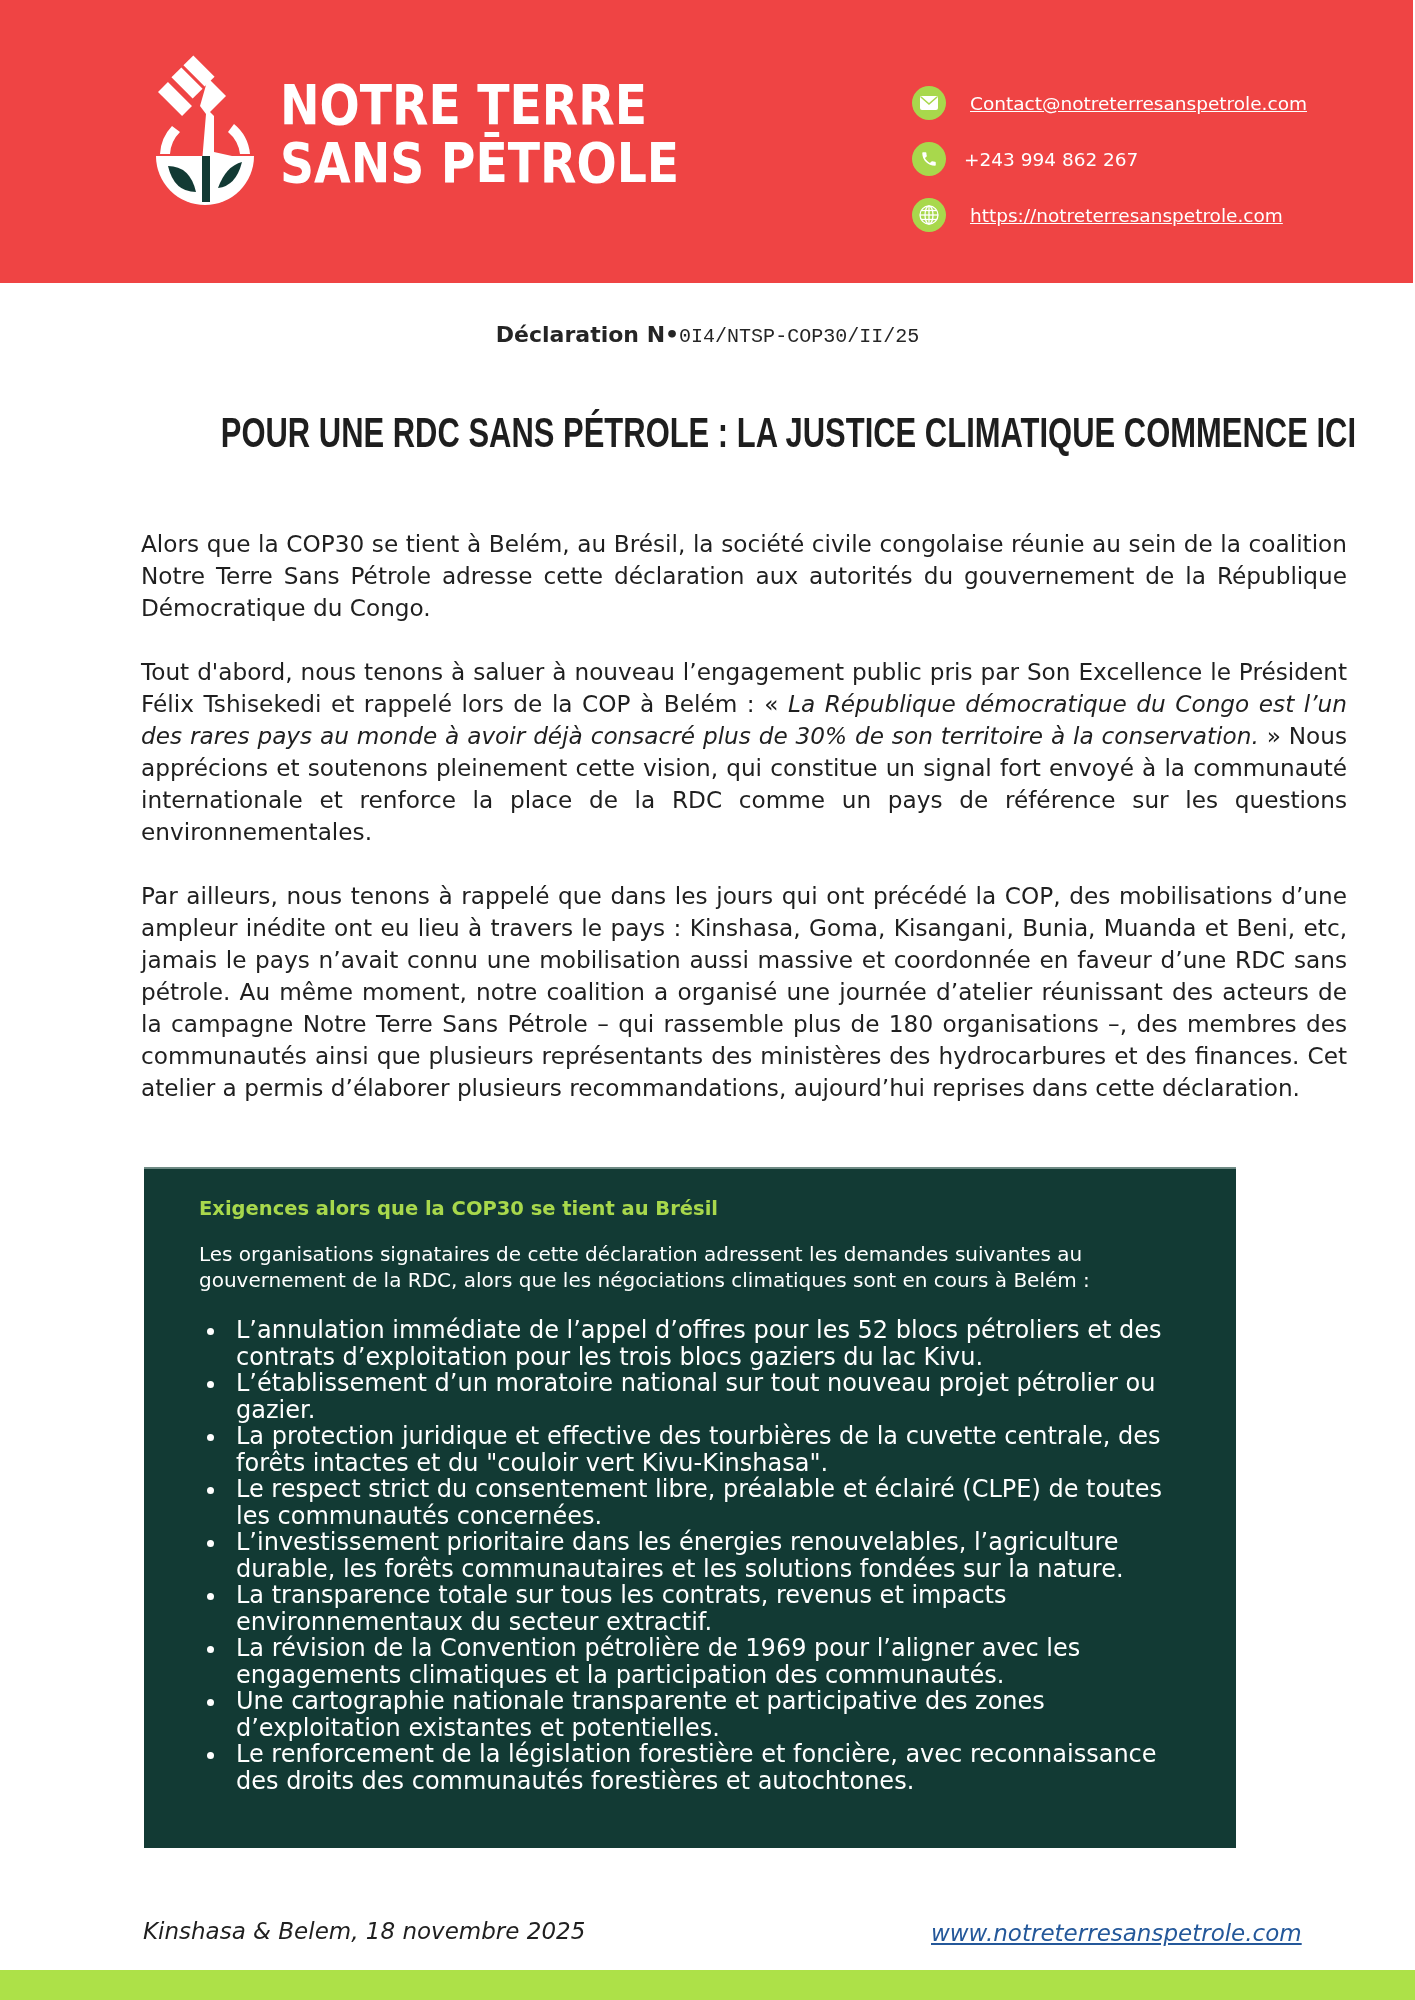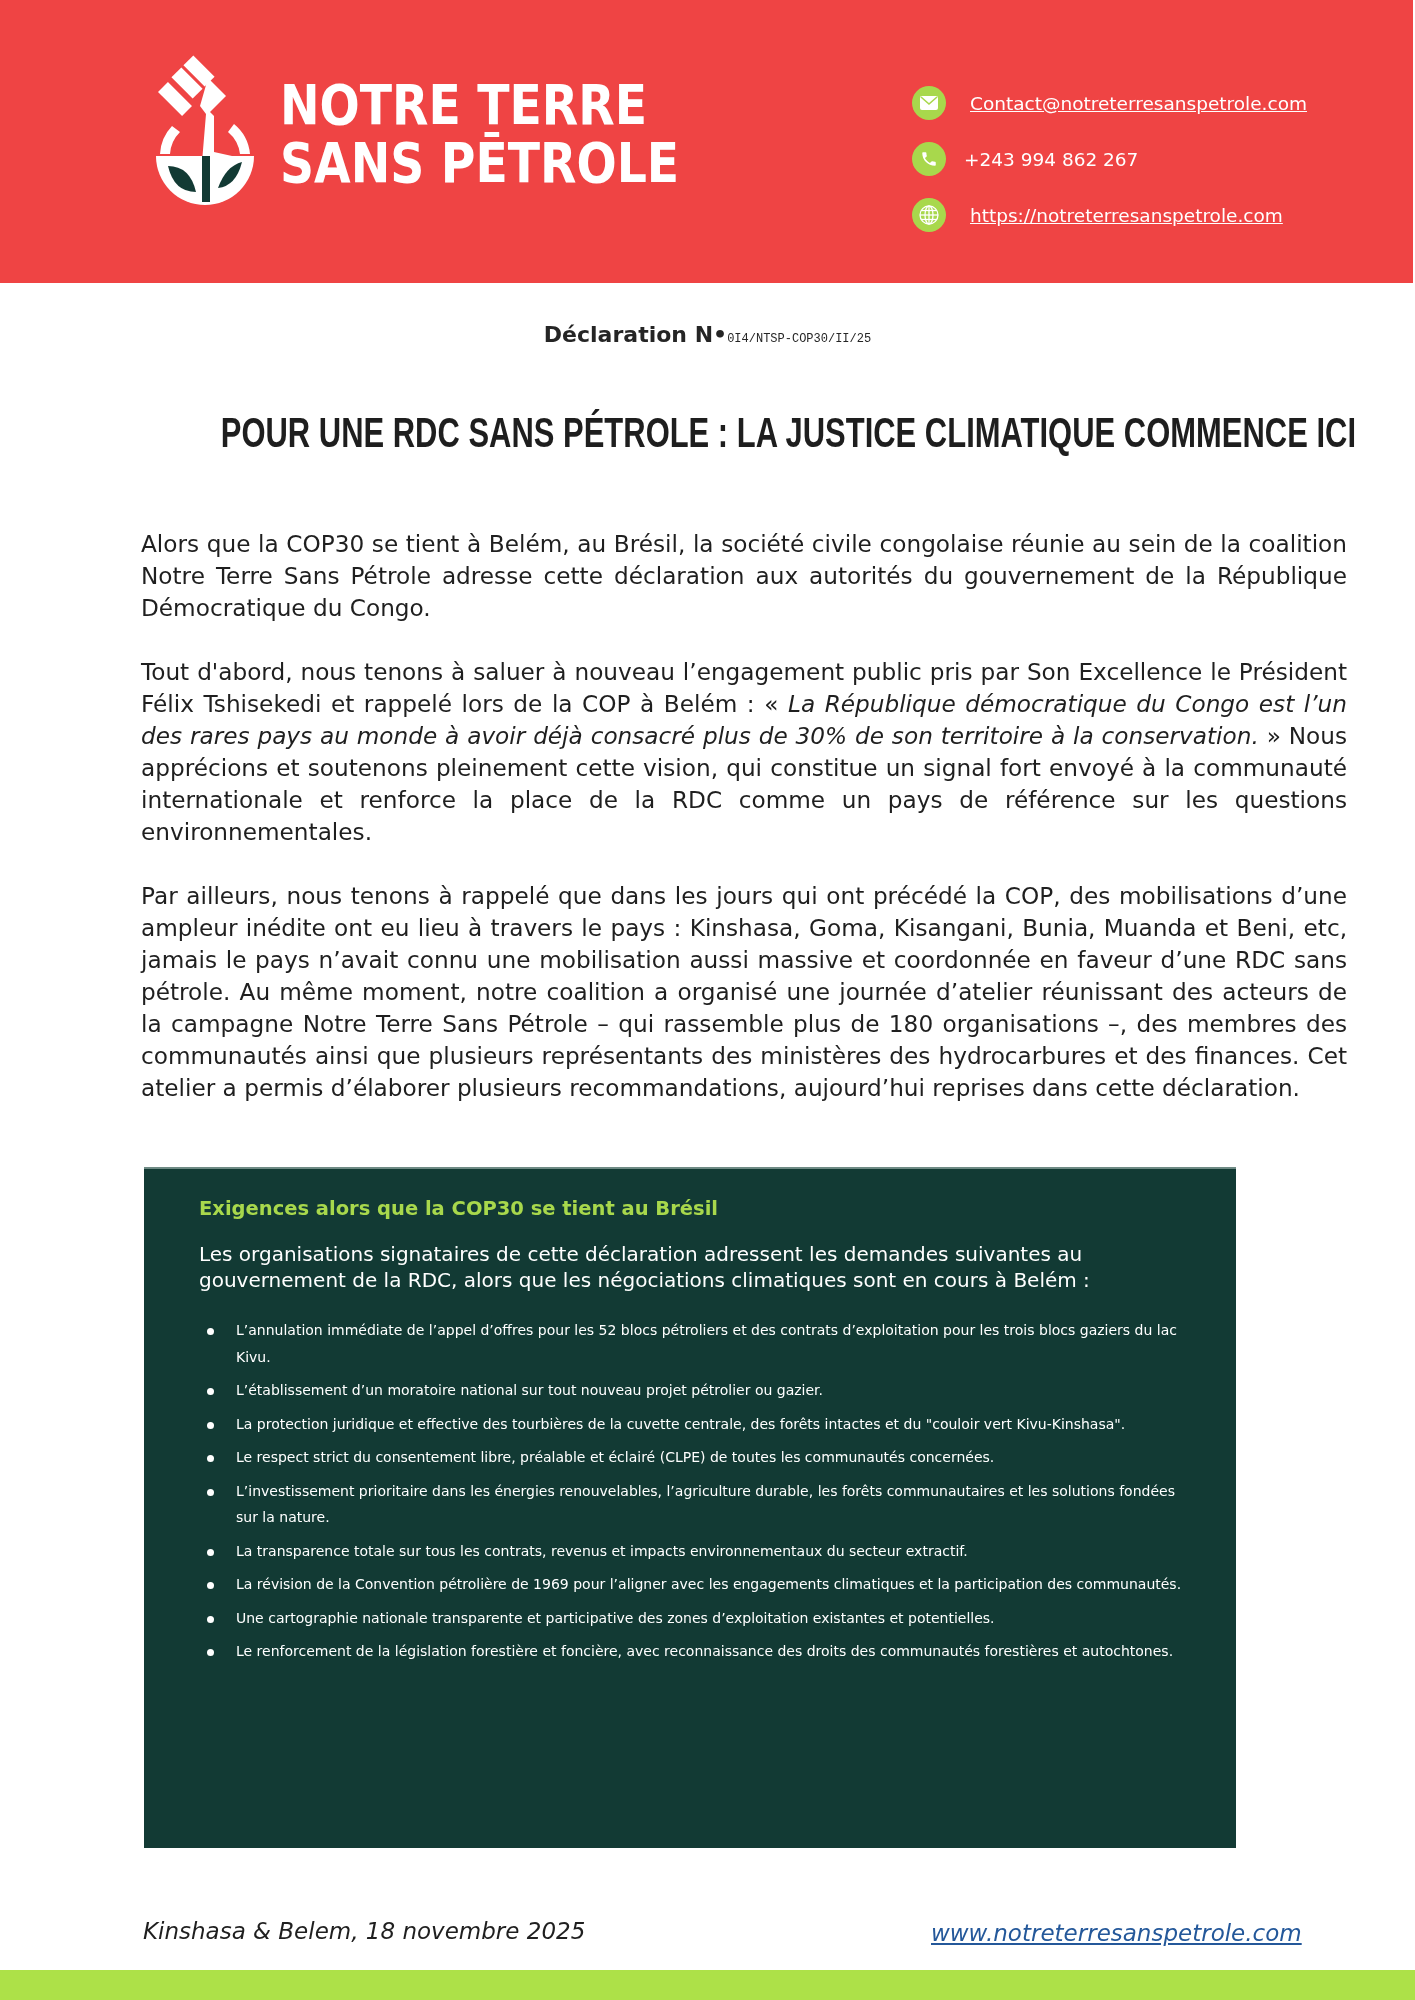--- a/index.html
+++ b/index.html
@@ -13,34 +13,34 @@
 
   .contacts { position: absolute; left: 912px; top: 86px; }
   .contact-row { display: flex; align-items: center; height: 34px; margin-bottom: 22px; }
   .contact-icon { width: 34px; height: 34px; border-radius: 50%; background: #a8d84c; display: flex; align-items: center; justify-content: center; flex: none; }
   .contact-text { color: #ffffff; font-size: 18.5px; margin-left: 24px; font-family: "DejaVu Sans", sans-serif; }
   .contact-text.link { text-decoration: underline; }
   .contact-text.phone { margin-left: 18px; }
 
   .decl { position: absolute; left: 0; width: 1415px; top: 322px; text-align: center; font-size: 22px; }
   .decl-label { font-weight: bold; font-family: "DejaVu Sans", sans-serif; color: #252525; }
-  .decl-num { font-family: "Liberation Mono", monospace; font-size: 12px; color: #252525; }
+  .decl-num { font-family: "Liberation Mono", monospace; font-size: 20px; color: #252525; }
 
   .title { position: absolute; left: 0; width: 1415px; top: 408px; text-align: center; }
   .title span { display: inline-block; font-family: "Liberation Sans", sans-serif; font-weight: bold; font-size: 43px; color: #1e1e1e; transform: scaleX(0.72); transform-origin: center; white-space: nowrap; letter-spacing: 0px; }
 
   .body { position: absolute; left: 141px; width: 1206px; top: 528px; font-family: "DejaVu Sans", sans-serif; font-size: 23.2px; line-height: 32px; color: #1f1f1f; text-align: justify; }
   .body p { margin-bottom: 32px; }
   .body em { font-style: italic; }
 
   .demands { position: absolute; left: 144px; top: 1167px; width: 1092px; height: 681px; background: #123a34; border-top: 2px solid #6e8a84; padding: 26px 40px 0 55px; color: #ffffff; }
   .demands-title { color: #a8d84c; font-weight: bold; font-size: 19.5px; line-height: 28px; }
   .demands-intro { margin-top: 18px; font-size: 20px; line-height: 26px; }
   .demands-list { margin-top: 24px; list-style: none; }
-  .demands-list li { position: relative; padding-left: 37px; font-size: 14px; line-height: 26.5px; margin-top: 7px; }
+  .demands-list li { position: relative; padding-left: 37px; font-size: 24px; line-height: 26.5px; }
   .demands-list li::before { content: ""; position: absolute; left: 8px; top: 11px; width: 7px; height: 7px; background: #ffffff; border-radius: 50%; }
 
   .footer-place { position: absolute; left: 143px; top: 1918px; font-style: italic; font-size: 23px; color: #1f1f1f; }
   .footer-link { position: absolute; left: 931px; top: 1920px; font-style: italic; font-size: 23px; color: #24589a; text-decoration: underline; }
   .bottom-bar { position: absolute; left: 0; top: 1970px; width: 1415px; height: 30px; background: #ade148; }
 </style>
 </head>
 <body>
 
 <div class="header">

